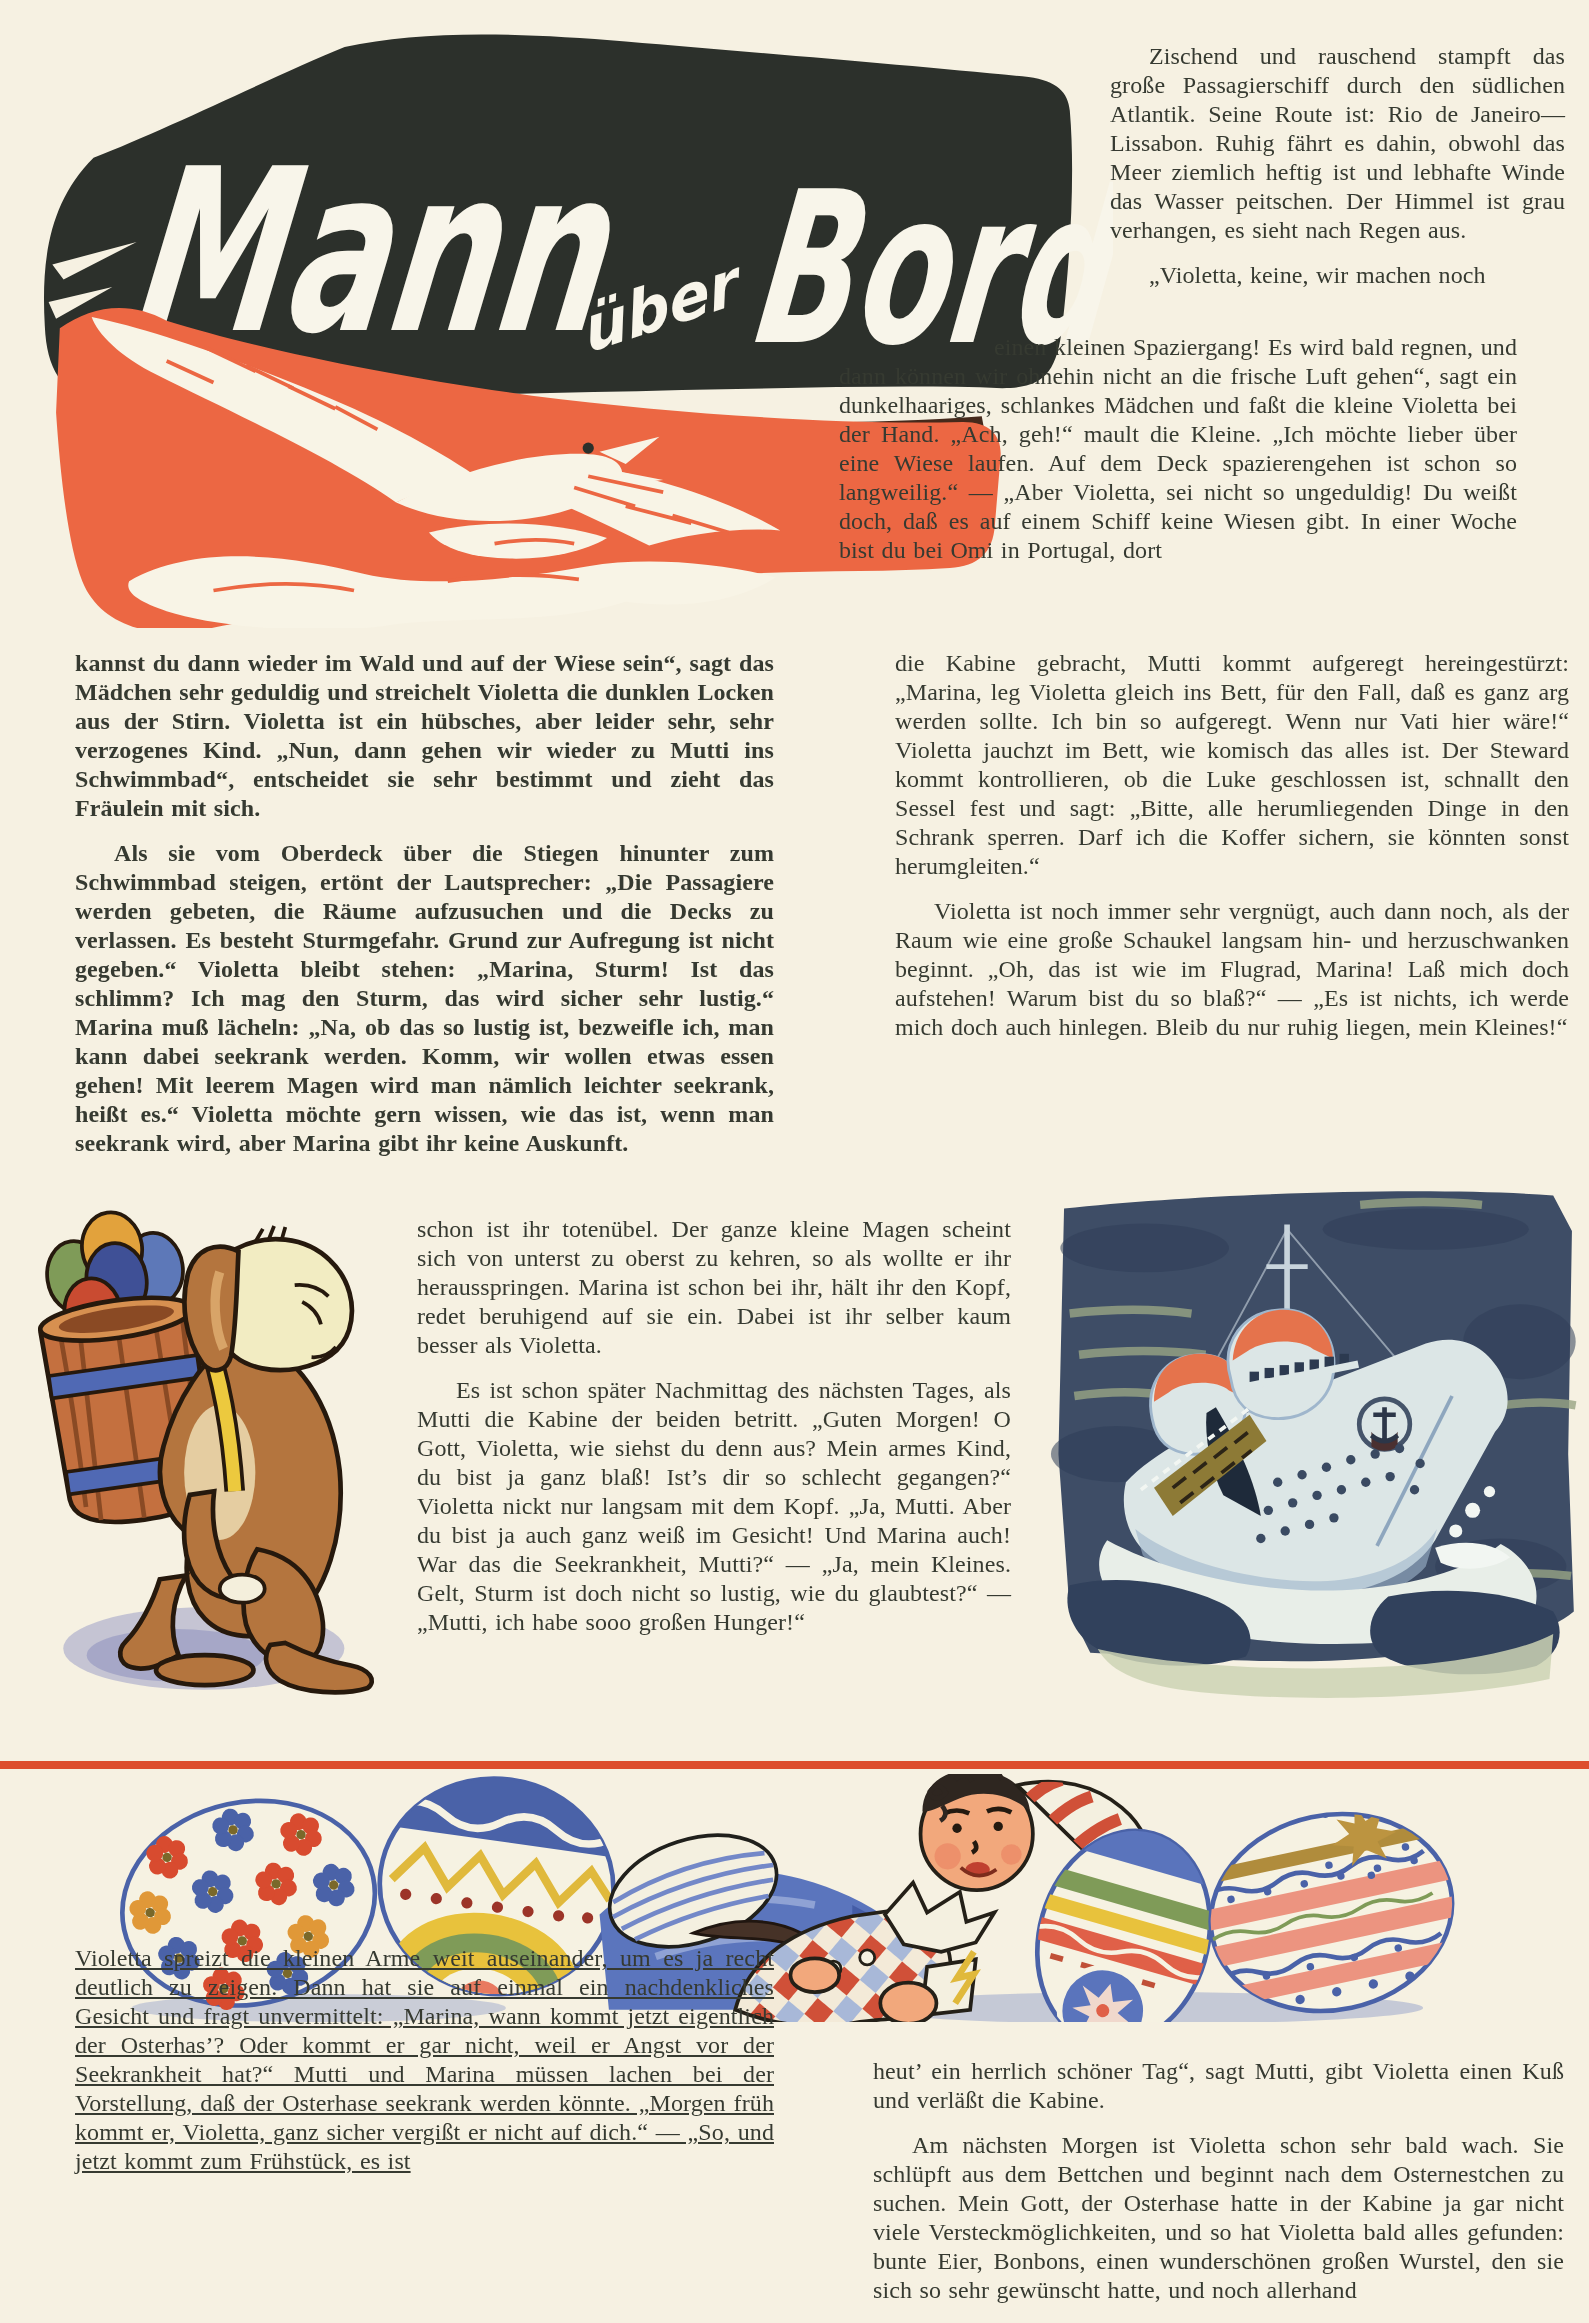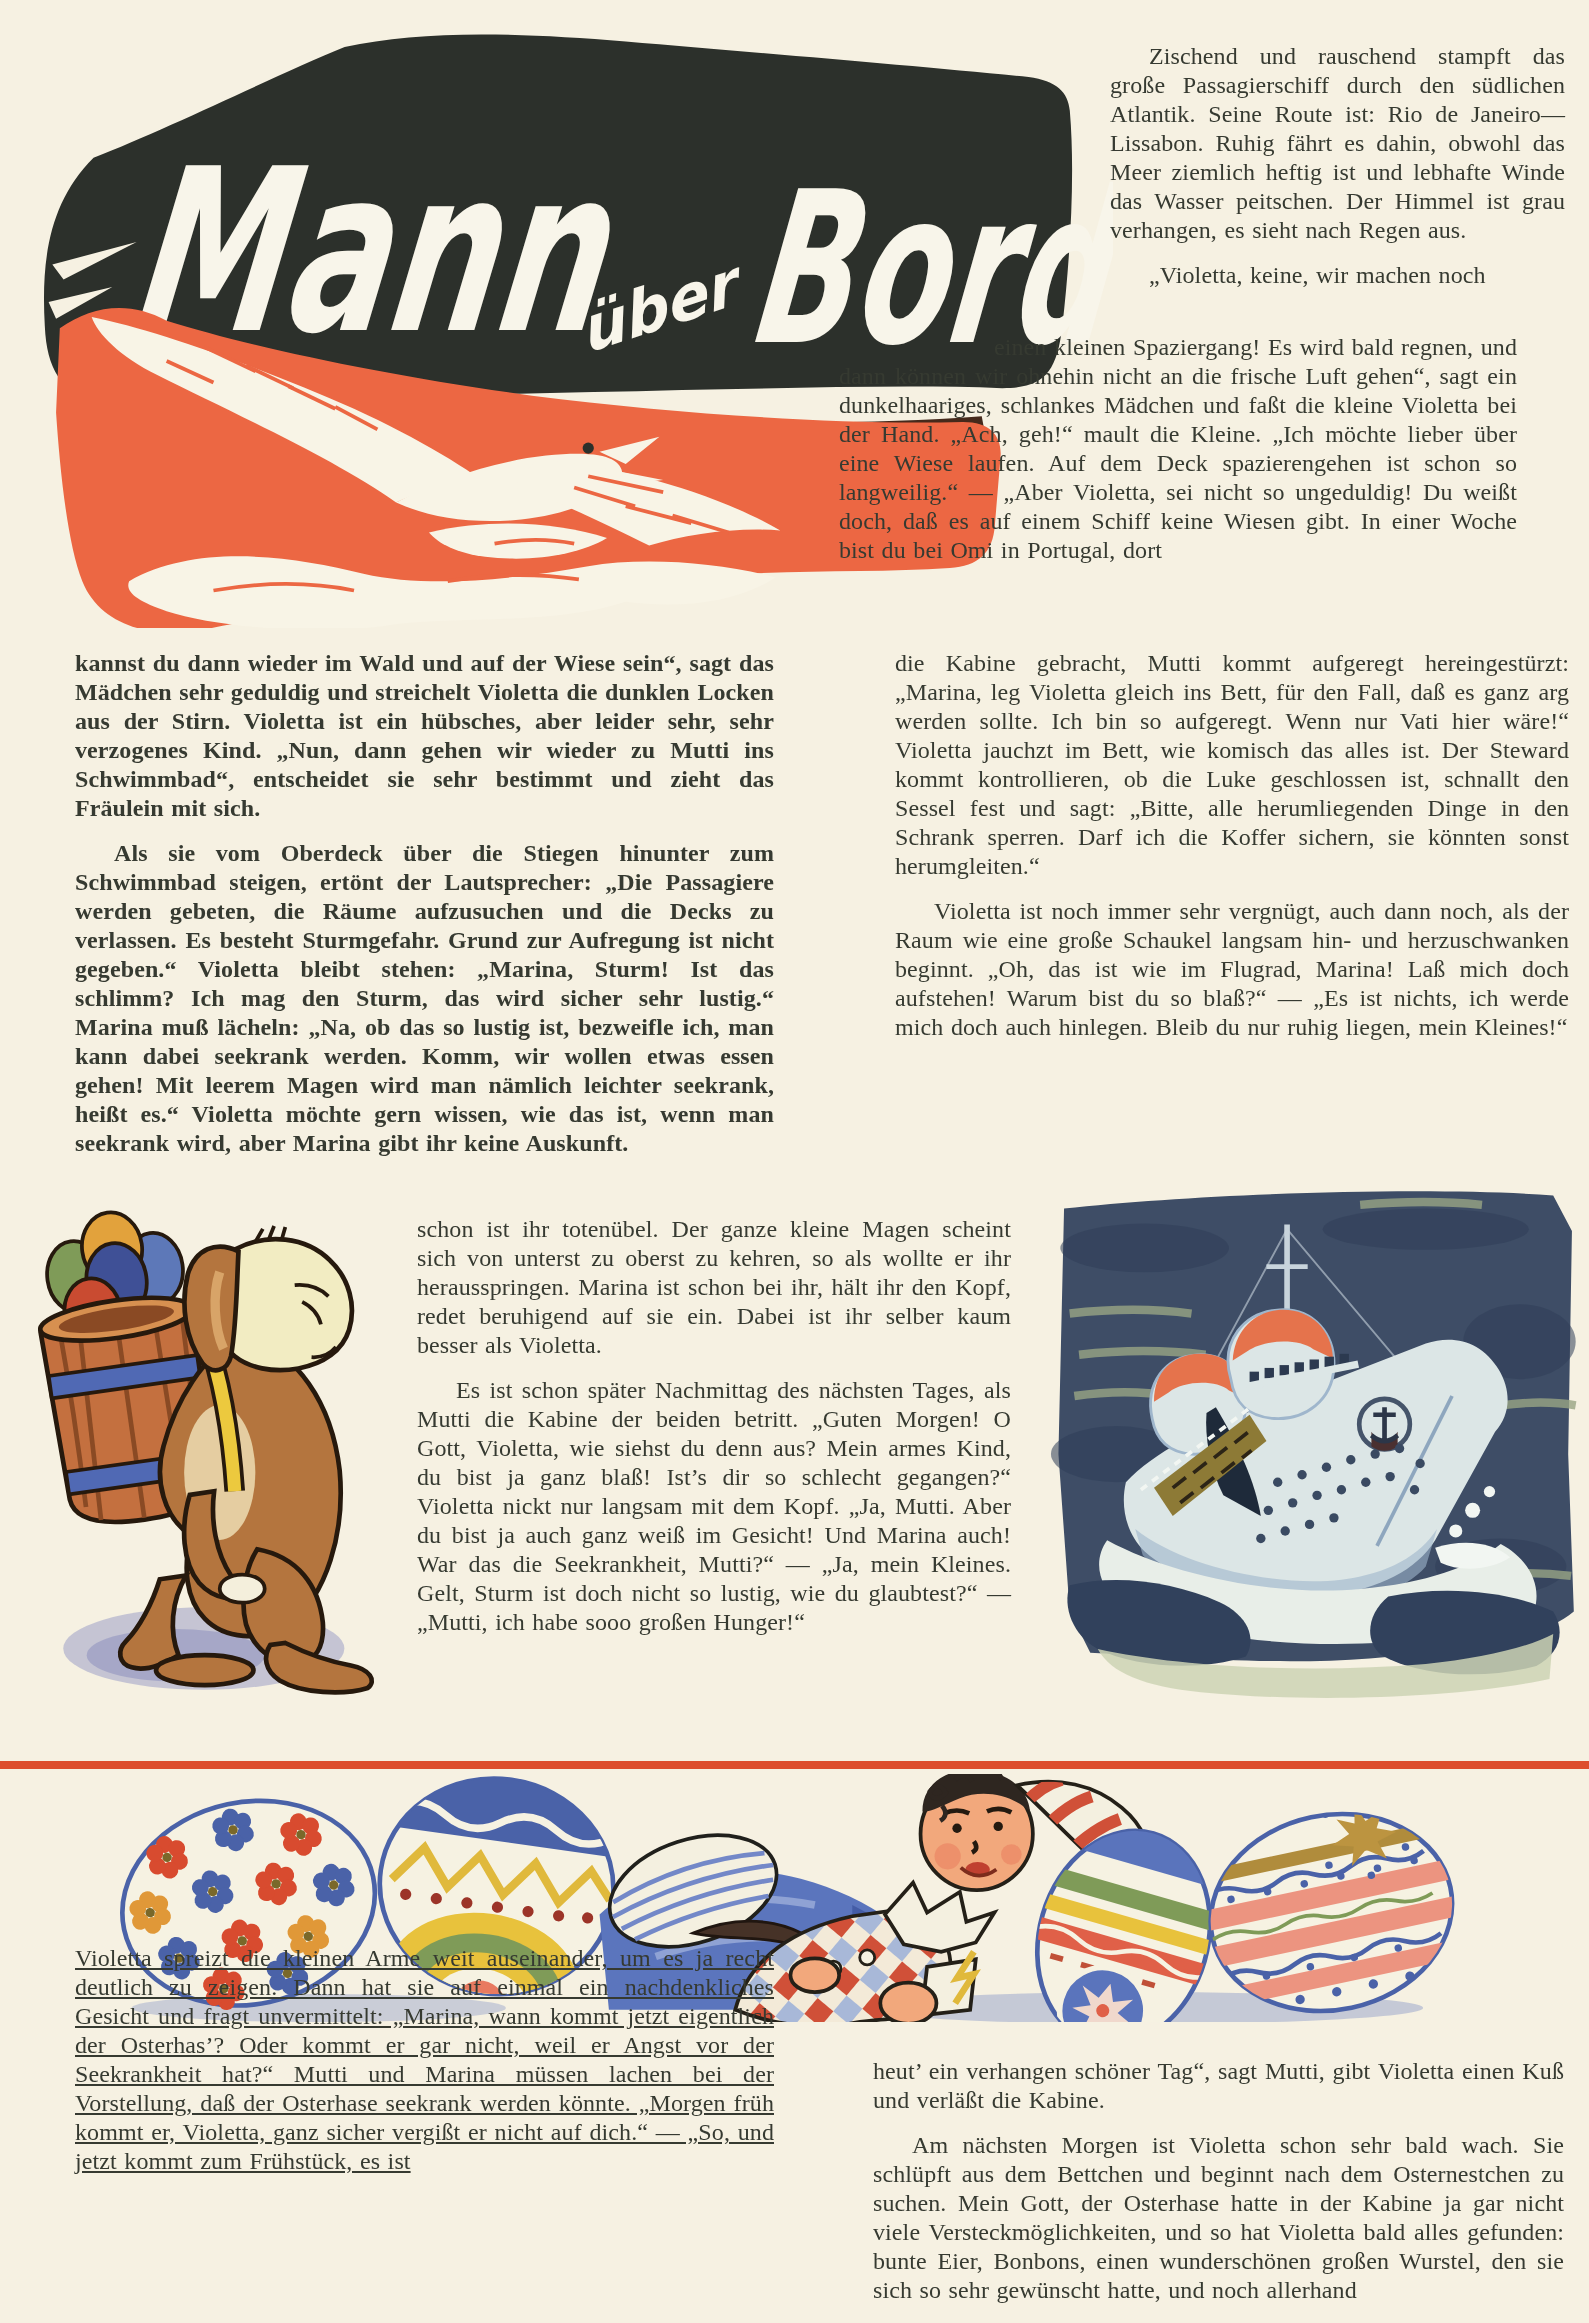--- a/index.html
+++ b/index.html
@@ -497,16 +497,16 @@
 <div id="story-mid" class="col">
   <p>schon ist ihr totenübel. Der ganze kleine Magen scheint sich von unterst zu oberst zu kehren, so als wollte er ihr herausspringen. Marina ist schon bei ihr, hält ihr den Kopf, redet beruhigend auf sie ein. Dabei ist ihr selber kaum besser als Violetta.</p>
   <p class="ind">Es ist schon später Nachmittag des nächsten Tages, als Mutti die Kabine der beiden betritt. „Guten Morgen! O Gott, Violetta, wie siehst du denn aus? Mein armes Kind, du bist ja ganz blaß! Ist’s dir so schlecht gegangen?“ Violetta nickt nur langsam mit dem Kopf. „Ja, Mutti. Aber du bist ja auch ganz weiß im Gesicht! Und Marina auch! War das die Seekrankheit, Mutti?“ — „Ja, mein Kleines. Gelt, Sturm ist doch nicht so lustig, wie du glaubtest?“ — „Mutti, ich habe sooo großen Hunger!“</p>
 </div>
 
 <div id="bottom-left" class="col">
   <p>Violetta spreizt die kleinen Arme weit auseinander, um es ja recht deutlich zu zeigen. Dann hat sie auf einmal ein nachdenkliches Gesicht und fragt unvermittelt: „Marina, wann kommt jetzt eigentlich der Osterhas’? Oder kommt er gar nicht, weil er Angst vor der Seekrankheit hat?“ Mutti und Marina müssen lachen bei der Vorstellung, daß der Osterhase seekrank werden könnte. „Morgen früh kommt er, Violetta, ganz sicher vergißt er nicht auf dich.“ — „So, und jetzt kommt zum Frühstück, es ist</p>
 </div>
 
 <div id="bottom-right" class="col">
-  <p>heut’ ein verhangen schöner Tag“, sagt Mutti, gibt Violetta einen Kuß und verläßt die Kabine.</p>
+  <p>heut’ ein herrlich schöner Tag“, sagt Mutti, gibt Violetta einen Kuß und verläßt die Kabine.</p>
   <p class="ind">Am nächsten Morgen ist Violetta schon sehr bald wach. Sie schlüpft aus dem Bettchen und beginnt nach dem Osternestchen zu suchen. Mein Gott, der Osterhase hatte in der Kabine ja gar nicht viele Versteckmöglichkeiten, und so hat Violetta bald alles gefunden: bunte Eier, Bonbons, einen wunderschönen großen Wurstel, den sie sich so sehr gewünscht hatte, und noch allerhand</p>
 </div>
 
 
 </body></html>

